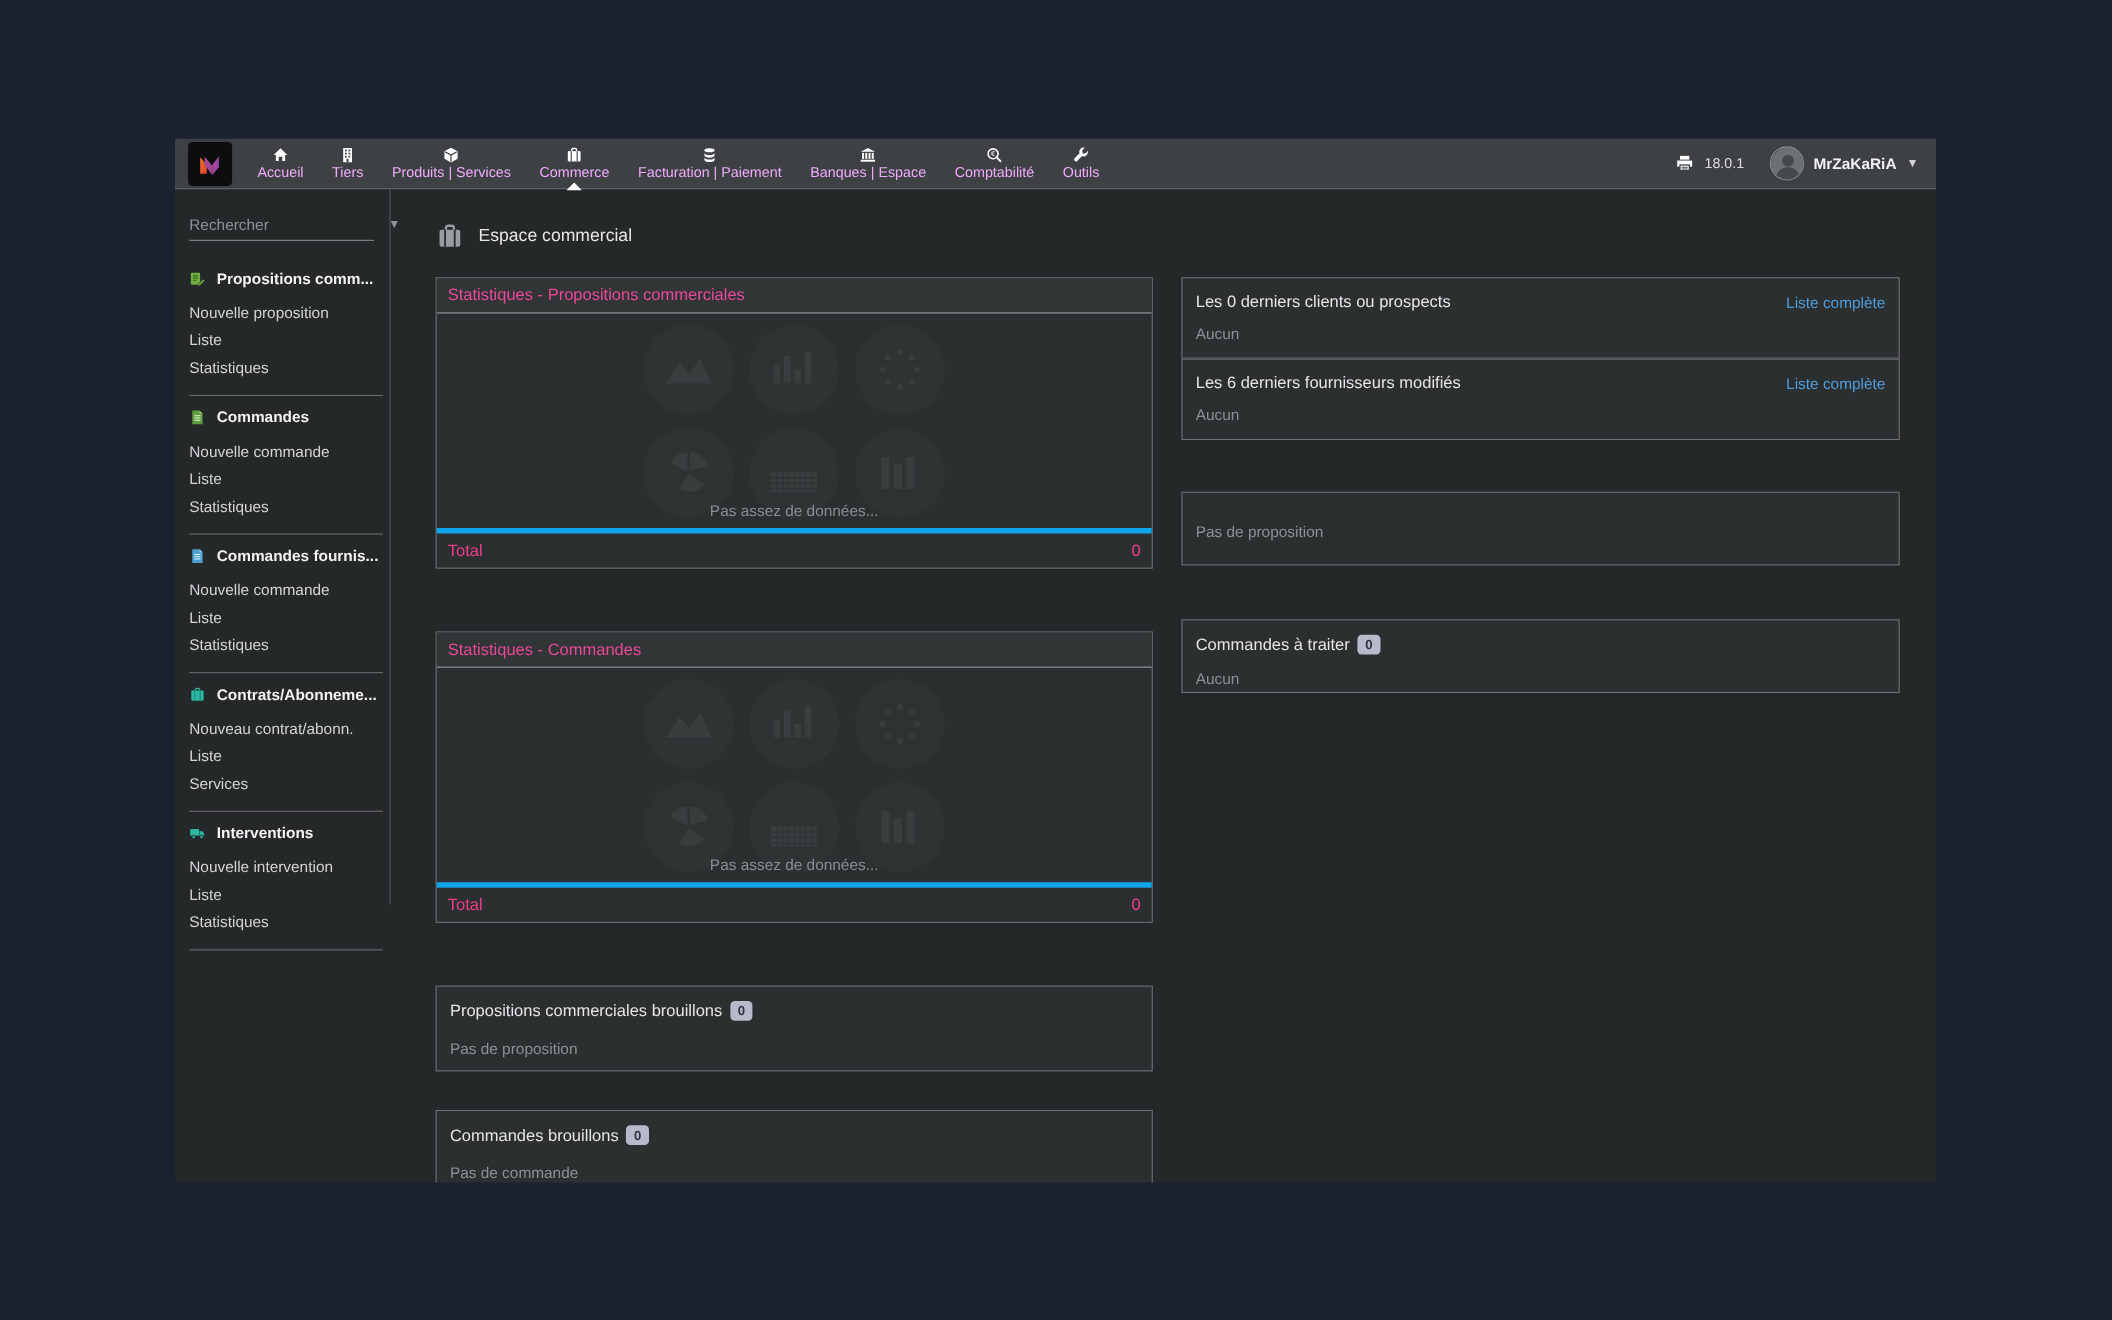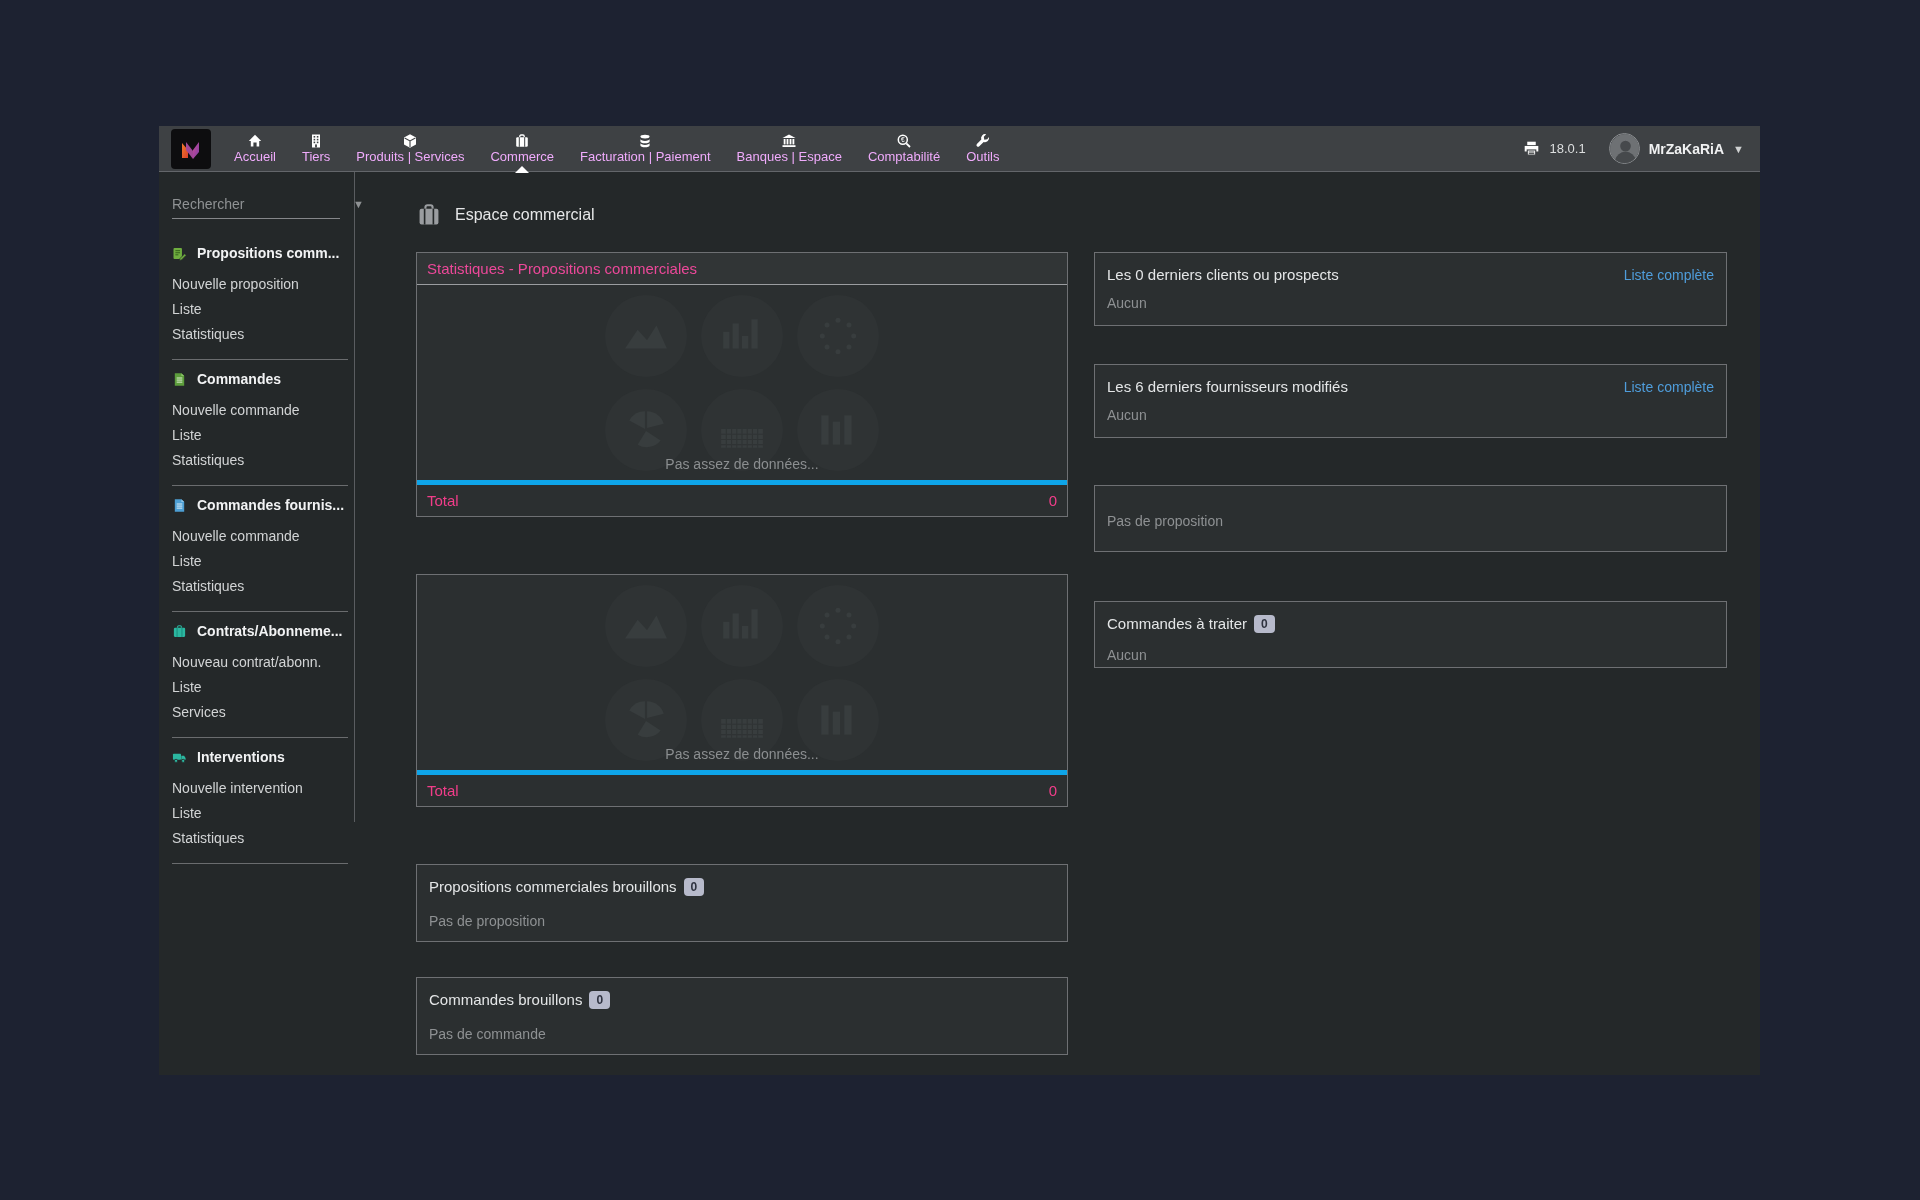--- a/index.html
+++ b/index.html
@@ -12,21 +12,21 @@
   .nav-item { position:relative; height:46px; display:flex; flex-direction:column; align-items:center; justify-content:center; gap:0; padding:0 13px; color:#f0abfc; font-size:13px; cursor:pointer; }
   .nav-item .nav-icon { height:16px; display:flex; align-items:flex-end; }
   .nav-item.active::after { content:""; position:absolute; bottom:-1px; left:50%; margin-left:-7px; border-left:7px solid transparent; border-right:7px solid transparent; border-bottom:7px solid #ffffff; }
   .nav-right { margin-left:auto; display:flex; align-items:center; gap:9px; padding-right:16px;justify-content:center; }
   .nav-version { color:#dcdedf; font-size:13px; margin-right:14px; }
   .avatar { width:31px; height:31px; border-radius:50%; overflow:hidden; border:1px solid #8a8d90; }
   .nav-user { color:#f0f1f2; font-size:14px; font-weight:600; }
   .nav-caret { color:#cfd1d2; font-size:11px; }
 
   
-  .body-wrap { display:flex; height:903px;gap:20px; }
+  .body-wrap { display:flex; height:903px; }
   .sidebar { width:196px; flex:none; padding:0 0 0 13px; position:relative; }
   .sidebar::after { content:""; position:absolute; right:0; top:0; width:1px; height:650px; background:#5a5d60; }
   .main { flex:1; padding:30px 33px 0 41px; }
 
   
   .search-box { margin-top:24px; width:168px; border-bottom:1px solid #85878a; display:flex; align-items:center; padding-bottom:6px; }
   .search-box input { flex:1; background:transparent; border:none; outline:none; color:#cfd1d2; font-size:14px; font-family:inherit; }
   .search-box input::placeholder { color:#8f9294; }
   .search-caret { color:#8f9294; font-size:11px; padding-right:2px; }
   .menu { margin-top:26px; width:178px; }
@@ -53,21 +53,21 @@
   .empty-text { position:absolute; left:0; right:0; bottom:8px; text-align:center; color:#8b8e90; font-size:14px; }
   .total-row { border-top:5px solid #0ea5e9; height:36px; display:flex; align-items:center; justify-content:space-between; padding:0 10px; font-size:15px; }
   .pink { color:#f23d8a; }
 
   .badge { display:inline-block; background:#b7bacb; color:#2f3340; font-size:12px; font-weight:bold; border-radius:4px; padding:2px 7px; margin-left:7px; vertical-align:1px; }
   .flat-box { padding:13px 12px 12px 12px; }
   .flat-box .flat-title { color:#e4e6e7; font-size:15px; }
   .flat-box .flat-body { color:#8e9193; font-size:14px; margin-top:17px; }
   .draft-box-1 { margin-bottom:35px; height:78px; }
   .mt57 { margin-top:-3px; }
-  .rbox { margin-bottom:38px; }
+  .rbox { }
   .rbox .flat-head { display:flex; justify-content:space-between; align-items:center; }
   .rbox-2 { margin-bottom:47px; }
   .rbox-3 { margin-bottom:49px; }
   .rbox-3 .flat-body, .rbox-4 .flat-body { margin-top:14px; }
   .link { color:#4f9ddb; font-size:14px; text-decoration:none; cursor:pointer; }
 </style>
 </head>
 <body>
 
 <div class="app">
@@ -362,20 +362,21 @@
               </div>
               <div class="empty-text">Pas assez de données...</div>
             </div>
             <div class="total-row">
               <span class="pink">Total</span>
               <span class="pink">0</span>
             </div>
           </div>
 
           <div class="box stats-box mt57" style="margin-bottom:57px;">
+            <div class="box-header">Statistiques - Commandes</div>
             <div class="chart-area">
               <div class="ghost-grid">
                 <div class="ghost-circle">
                     <svg viewBox="0 0 44 44">
                       <path class="g-shape" d="M2 34 14 16l9 10 9-14 10 22z"></path>
                     </svg>
                   </div>
                 <div class="ghost-circle">
                     <svg viewBox="0 0 44 44">
                       <g class="g-shape">

